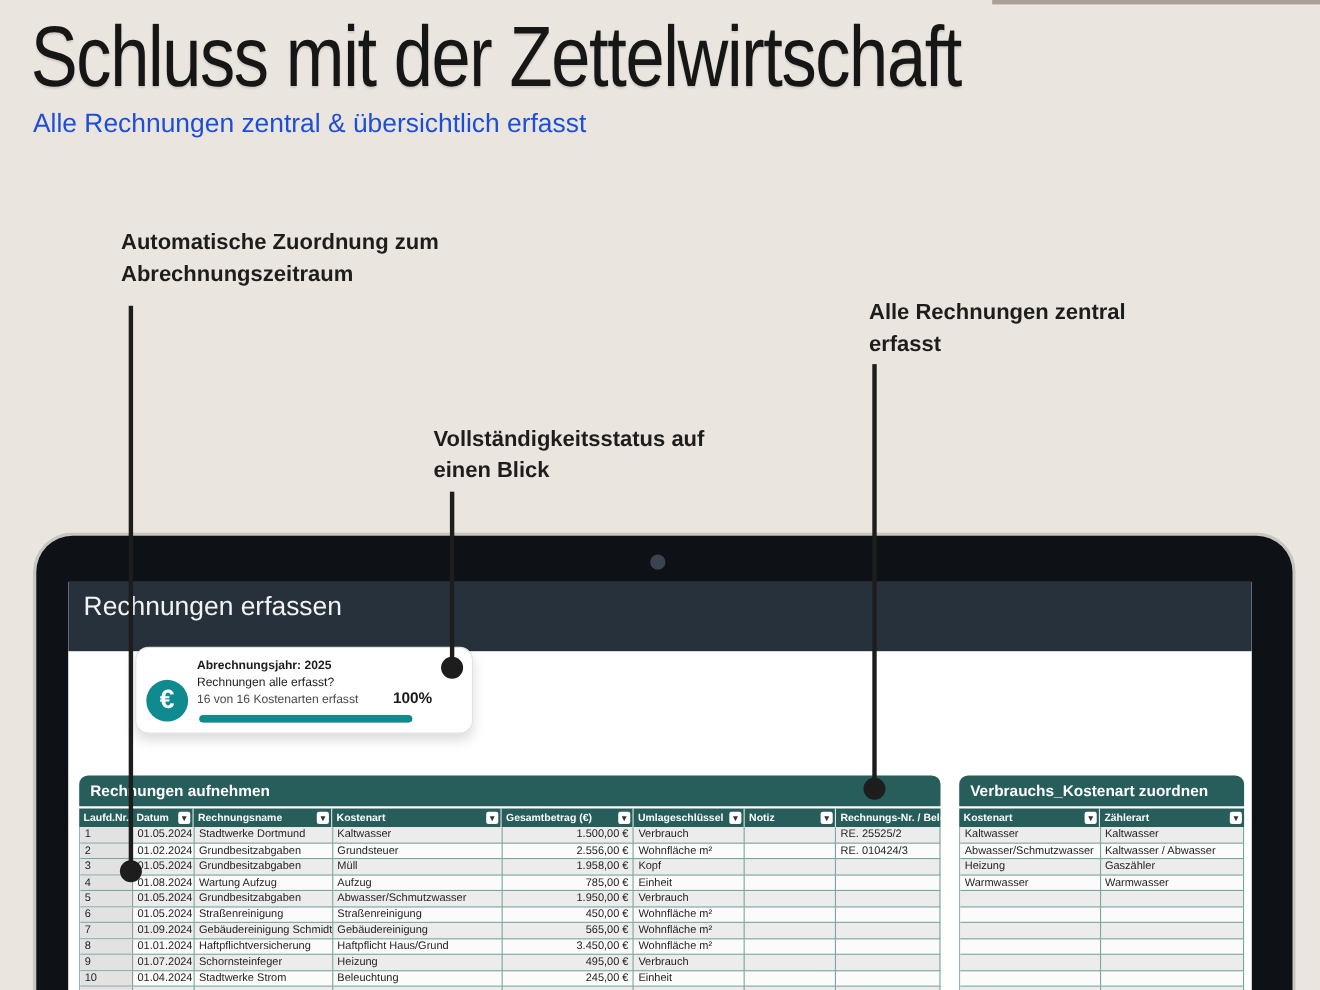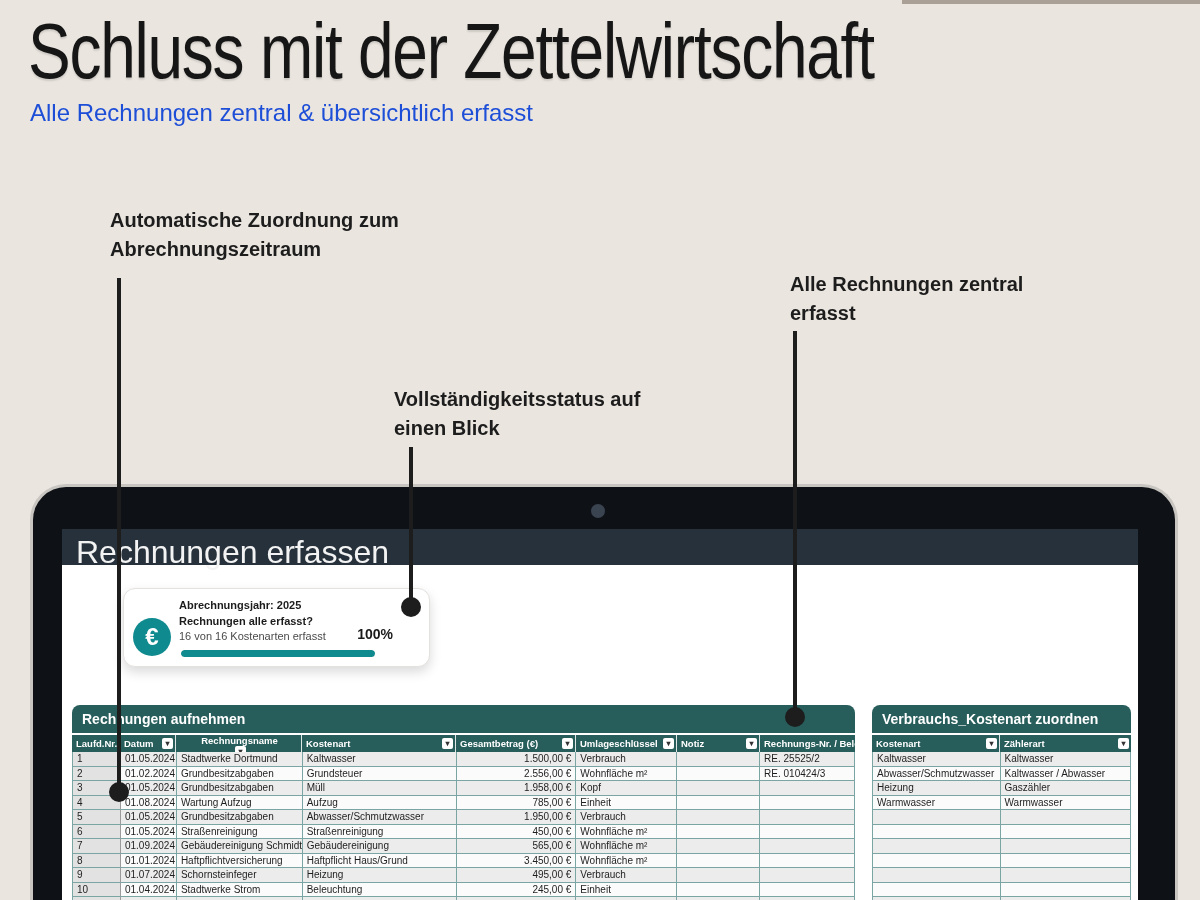--- a/index.html
+++ b/index.html
@@ -27,28 +27,28 @@
   .line-3{left:793px;top:331px;height:386px;}
   .callout-dot{position:absolute;width:20px;height:20px;border-radius:50%;background:var(--ink);}
   .dot-1{left:109px;top:782px;}
   .dot-2{left:401px;top:597px;}
   .dot-3{left:785px;top:707px;}
 
   .laptop{position:absolute;left:30px;top:484px;width:1148px;height:420px;background:#0e1116;
     border:3px solid #c9c6c1;border-bottom:none;border-radius:36px 36px 0 0;}
   .camera{position:absolute;left:558px;top:17px;width:14px;height:14px;border-radius:50%;background:#3a4350;}
   .screen{position:absolute;left:29px;top:42px;width:1076px;height:371px;background:#fff;overflow:hidden;}
-  .titlebar{height:36px;background:var(--titlebar);color:#f3f3f3;font-size:32px;line-height:46px;padding-left:14px;}
+  .titlebar{height:63px;background:var(--titlebar);color:#f3f3f3;font-size:24px;line-height:46px;padding-left:14px;}
 
   .status-card{position:absolute;left:61px;top:59px;width:307px;height:79px;background:#fff;
     border:1px solid #e4e2df;border-radius:12px;box-shadow:0 5px 12px rgba(0,0,0,.15);}
   .euro-badge{position:absolute;left:9px;top:29px;width:38px;height:38px;border-radius:50%;background:var(--accent);
     color:#fff;font-size:24px;font-weight:700;text-align:center;line-height:38px;}
   .card-year{position:absolute;left:55px;top:10px;font-size:11px;font-weight:700;color:#1c1c1c;}
-  .card-question{position:absolute;left:55px;top:26px;font-size:11px;font-weight:700;color:#1c1c1c;}
+  .card-question{position:absolute;left:55px;top:26px;font-size:11px;font-weight:400;color:#1c1c1c;}
   .card-progress-text{position:absolute;left:55px;top:41px;font-size:11px;color:#4a4a4a;}
   .card-pct{position:absolute;right:36px;top:37px;font-size:14px;font-weight:700;color:#1a1a1a;}
   .progress-track{position:absolute;left:57px;top:61px;width:194px;height:7px;border-radius:4px;background:#dcdcdc;overflow:hidden;}
   .progress-bar{height:100%;background:var(--accent);border-radius:4px;}
 
   .data-table{position:absolute;font-size:10px;}
   .tbl-invoice{left:10px;top:176px;width:783px;}
   .tbl-mapping{left:810px;top:176px;width:259px;}
   .table-title{height:28px;line-height:28px;background:var(--teal);color:#fff;font-size:14px;font-weight:700;
     padding-left:10px;border-radius:8px 8px 0 0;white-space:nowrap;overflow:hidden;}
@@ -59,21 +59,21 @@
   .filter-btn{flex:none;width:11px;height:11px;margin-left:2px;background:#fff;color:#333;border-radius:2px;
     font-size:8px;line-height:11px;text-align:center;cursor:pointer;}
   .tbody{border-left:1px solid var(--grid);}
   .tr{display:flex;height:14.5px;}
   .tr.odd{background:#ececec;}
   .tr.even{background:#fbfbfb;}
   .td{border-right:1px solid var(--grid);border-bottom:1px solid var(--grid);padding:0 4px;line-height:13.5px;
     overflow:hidden;white-space:nowrap;color:#1e1e1e;}
   .tbl-invoice .th:nth-child(1),.tbl-invoice .td:nth-child(1){width:48px;}
   .tbl-invoice .th:nth-child(2),.tbl-invoice .td:nth-child(2){width:56px;}
-  .tbl-invoice .th:nth-child(3),.tbl-invoice .td:nth-child(3){width:126px;flex-direction:column;}
+  .tbl-invoice .th:nth-child(3),.tbl-invoice .td:nth-child(3){width:126px;}
   .tbl-invoice .th:nth-child(4),.tbl-invoice .td:nth-child(4){width:154px;}
   .tbl-invoice .th:nth-child(5),.tbl-invoice .td:nth-child(5){width:120px;}
   .tbl-invoice .td:nth-child(5){text-align:right;}
   .tbl-invoice .th:nth-child(6),.tbl-invoice .td:nth-child(6){width:101px;}
   .tbl-invoice .th:nth-child(7),.tbl-invoice .td:nth-child(7){width:83px;}
   .tbl-invoice .th:nth-child(8),.tbl-invoice .td:nth-child(8){width:95px;}
   .tbl-invoice .td:nth-child(1){background:#e2e2e2;border-right-color:#9b9b9b;}
   .tbl-mapping .th:nth-child(1),.tbl-mapping .td:nth-child(1){width:128px;}
   .tbl-mapping .th:nth-child(2),.tbl-mapping .td:nth-child(2){width:131px;}
 </style>

